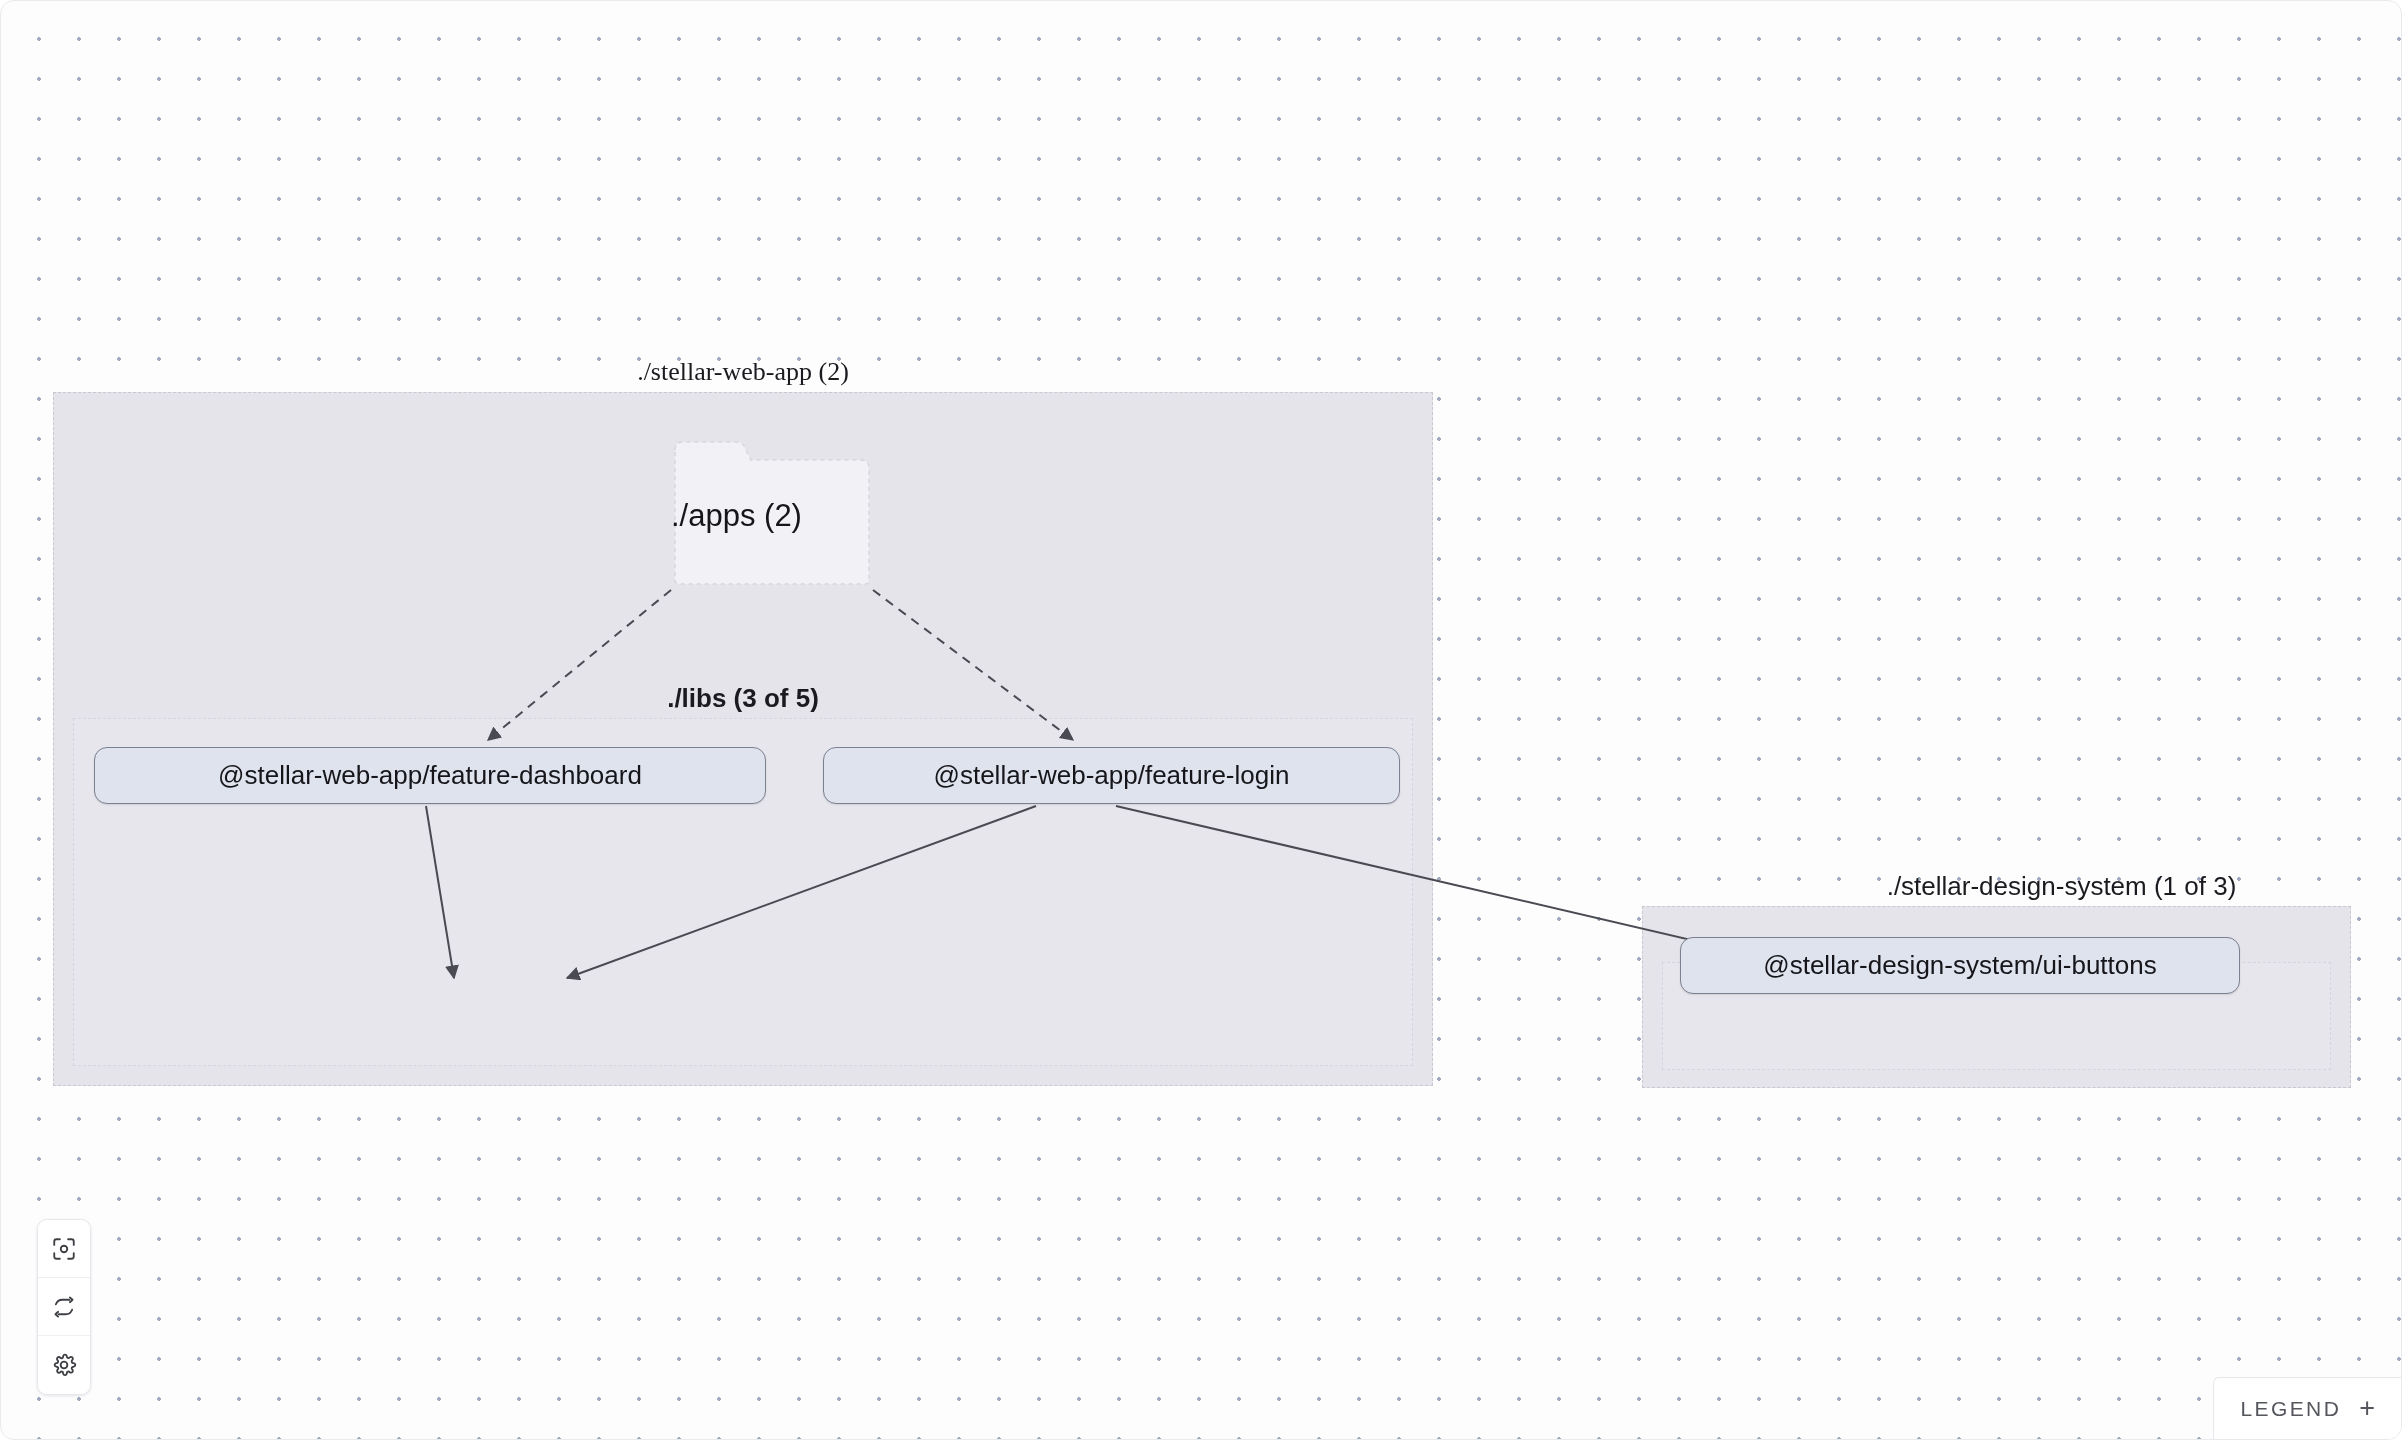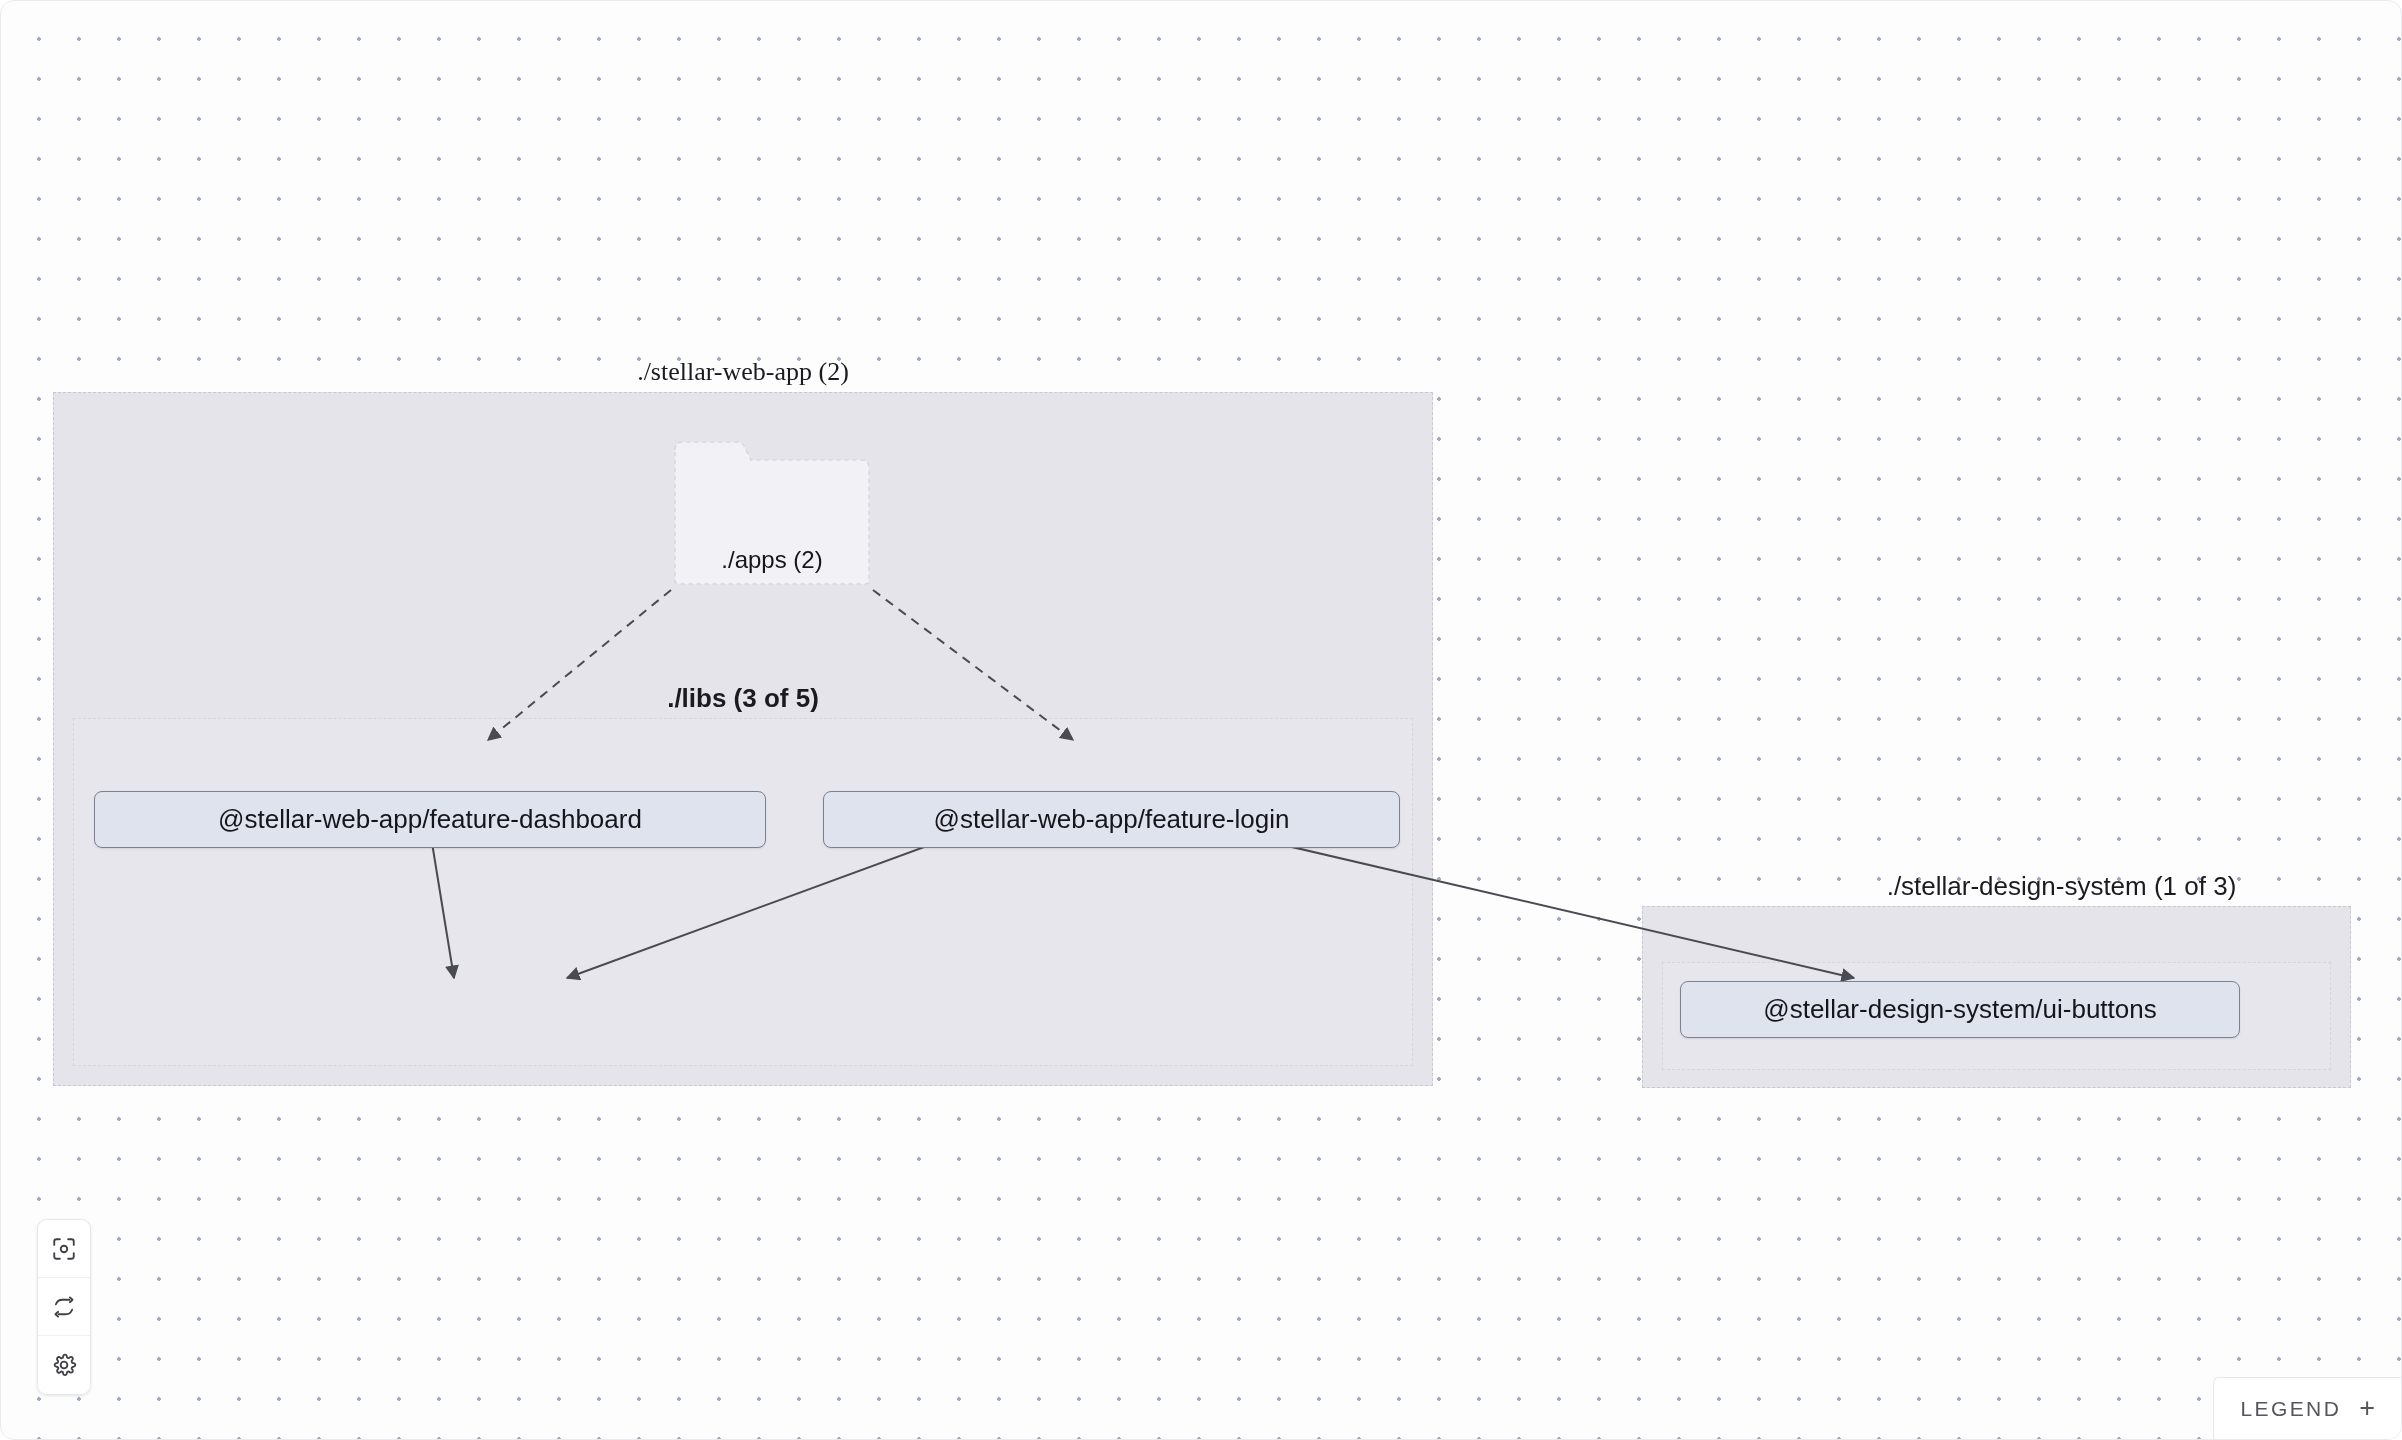--- a/index.html
+++ b/index.html
@@ -57,45 +57,42 @@
 
   
   .folder-node {
     position: absolute;
     z-index: 4;
   }
   .folder-node svg { display: block; }
   .folder-label {
     position: absolute;
     width: 100%;
-    text-align: center;
-    font-size: 24px;
+    font-size: 31px;
     color: #15151a;
     white-space: nowrap;
     pointer-events: none;
-    margin-top: 48px;
   }
 
   
   .project-node {
     position: absolute;
     display: flex;
     align-items: center;
     justify-content: center;
     background: #dfe3ee;
     border: 1.5px solid #7b8190;
-    border-radius: 8px;
+    border-radius: 13px;
     box-shadow: 0 1px 2px rgba(20,22,30,0.10);
     font-size: 26px;
     color: #15151a;
     white-space: nowrap;
     padding: 0 18px;
     z-index: 7;
     cursor: pointer;
-    margin-top: 44px;
   }
 
   
   #control-stack {
     position: absolute;
     left: 36px;
     bottom: 44px;
     width: 54px;
     background: #ffffff;
     border: 1px solid #e6e7ec;

